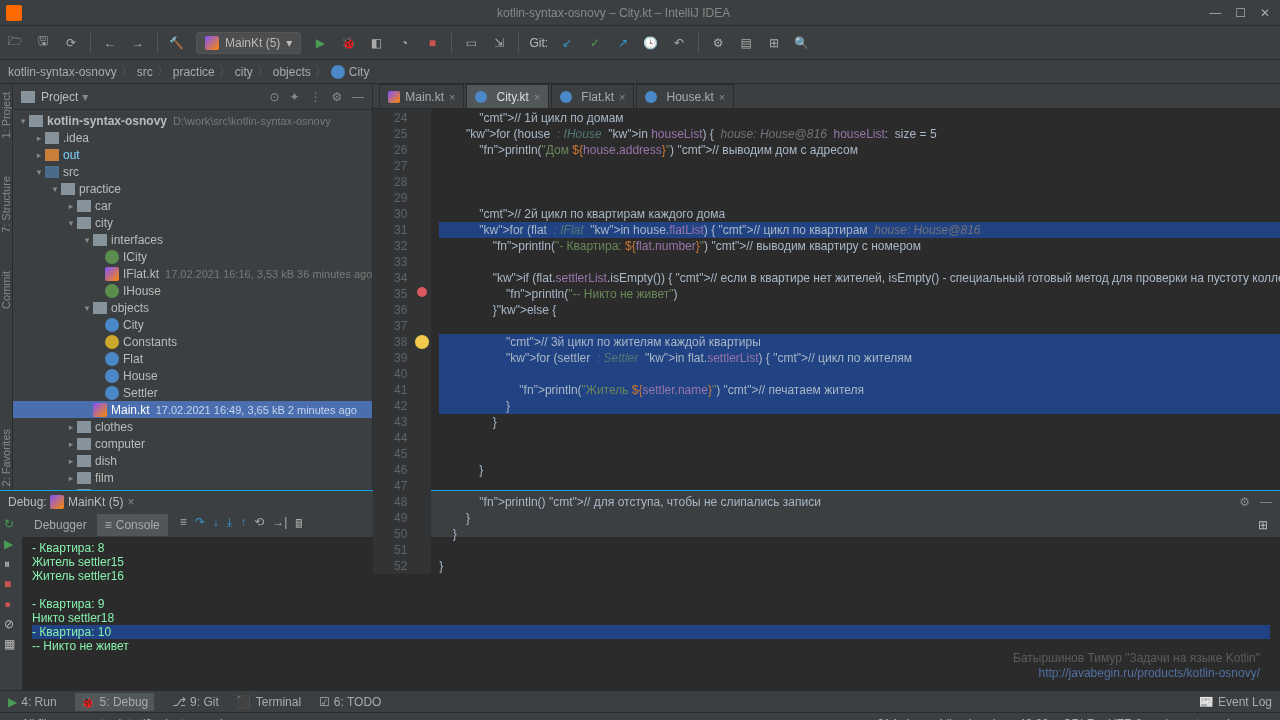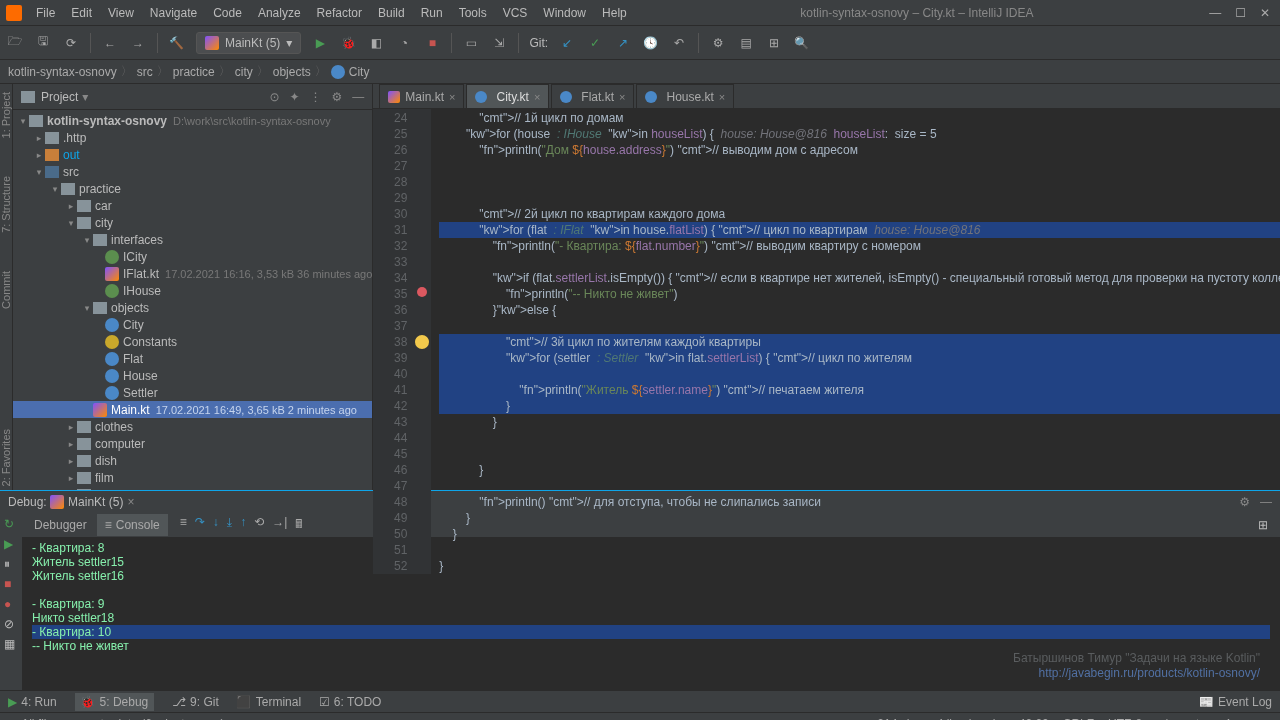--- a/index.html
+++ b/index.html
@@ -78,42 +78,27 @@
 .bottom-toolbar { height:22px; background:#3c3f41; border-top:1px solid #2b2b2b; display:flex; align-items:center; padding:0 8px; gap:18px; color:#aaa; }
 .bottom-toolbar .item { display:flex; align-items:center; gap:4px; }
 .bottom-toolbar .item.active { background:#515658; padding:2px 6px; }
 .statusbar { height:22px; background:#3c3f41; border-top:1px solid #2b2b2b; display:flex; align-items:center; padding:0 8px; color:#aaa; font-size:11px; }
 .statusbar .right { margin-left:auto; display:flex; gap:14px; }
 .watermark { position:absolute; bottom:40px; right:20px; text-align:right; color:#5a5d5f; font-size:13px; pointer-events:none; }
 .watermark a { color:#5170a3; }
 .green-tri { color:#499c54; }
 .red-sq { color:#c75450; }
 .blue { color:#3592c4; }
-.orange { color:#0ea5e9; }
+.orange { color:#7dd3fc; }
 </style>
 </head>
 <body>
 
 <div class="titlebar">
   <span class="ij-icon"></span>
-  <div class="menu">
-    <span>File</span>
-    <span>Edit</span>
-    <span>View</span>
-    <span>Navigate</span>
-    <span>Code</span>
-    <span>Analyze</span>
-    <span>Refactor</span>
-    <span>Build</span>
-    <span>Run</span>
-    <span>Tools</span>
-    <span>VCS</span>
-    <span>Window</span>
-    <span>Help</span>
-  </div>
   <div class="title-center">kotlin-syntax-osnovy – City.kt – IntelliJ IDEA</div>
   <div class="win-controls">
     <span>—</span>
     <span>☐</span>
     <span>✕</span>
   </div>
 </div>
 
 <div class="toolbar">
   <span class="tbicon">🗁</span>
@@ -190,21 +175,21 @@
     <div class="tree">
       <div class="tree-row" style="padding-left:4px">
           <span class="tw">▾</span>
           <span class="ficn folder"></span>
           <b>kotlin-syntax-osnovy</b>
           <span class="meta">D:\work\src\kotlin-syntax-osnovy</span>
         </div>
       <div class="tree-row" style="padding-left:20px">
           <span class="tw">▸</span>
           <span class="ficn folder"></span>
-          <span>.http</span>
+          <span>.idea</span>
         </div>
       <div class="tree-row" style="padding-left:20px">
           <span class="tw">▸</span>
           <span class="ficn folder-o"></span>
           <span class="orange">out</span>
         </div>
       <div class="tree-row" style="padding-left:20px">
           <span class="tw">▾</span>
           <span class="ficn" style="background:#4a6b8a"></span>
           <span>src</span>

